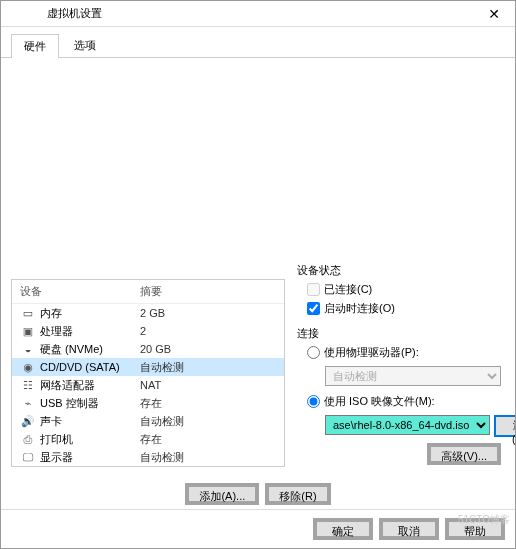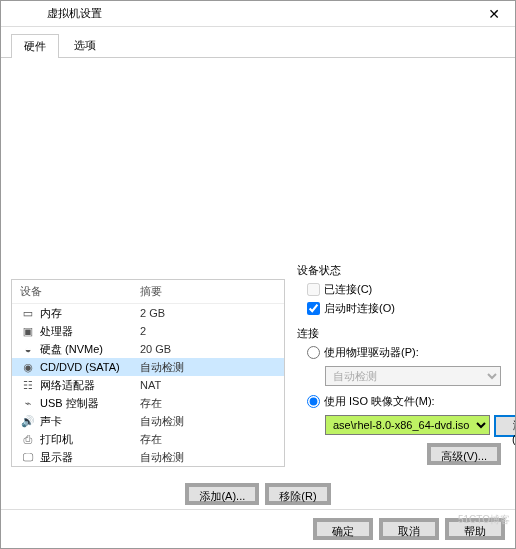--- a/index.html
+++ b/index.html
@@ -21,21 +21,21 @@
     .hw-row.selected { background: #cce8ff; }
     .hw-icon { width: 16px; display: inline-flex; align-items: center; justify-content: center; color: #555; margin-right: 4px; }
     .hw-device { width: 120px; display: flex; align-items: center; }
     .hw-summary { flex: 1; color: #333; }
     .right-panel { width: 212px; display: flex; flex-direction: column; gap: 10px; padding: 2px 4px; font-size: 11px; }
     .group-label { font-size: 11px; margin-bottom: 4px; }
     .group-body { padding-left: 10px; display: flex; flex-direction: column; gap: 4px; }
     .checkbox-row, .radio-row { display: flex; align-items: center; gap: 4px; }
     .checkbox-row input, .radio-row input { margin: 0; }
     .sub-controls { padding-left: 18px; display: flex; flex-direction: column; gap: 4px; margin-top: 2px; }
-    select, input[type="text"] { font-size: 11px; padding: 1px 3px; border: 1px solid #7a7a7a; background: #bef264; height: 20px; }
+    select, input[type="text"] { font-size: 11px; padding: 1px 3px; border: 1px solid #7a7a7a; background: #5eead4; height: 20px; }
     select:disabled { background: #f0f0f0; color: #888; }
     .iso-row { display: flex; gap: 4px; }
     .iso-row select { flex: 1; }
     .btn { font-size: 11px; padding: 2px 10px; border: 4px solid #a3a3a3; background: #e1e1e1; cursor: pointer; height: 22px; min-width: 60px; }
     .btn.highlight { border: 2px solid #0078d7; padding: 1px 9px; }
     .adv-row { display: flex; justify-content: flex-end; margin-top: 6px; }
     .bottom-left { display: flex; justify-content: center; gap: 6px; padding: 6px 10px 4px 10px; }
     .footer { display: flex; justify-content: flex-end; gap: 6px; padding: 8px 10px; border-top: 1px solid #ddd; }
     .watermark { position: absolute; right: 6px; bottom: 22px; font-size: 10px; color: #ccc; }
   </style>

